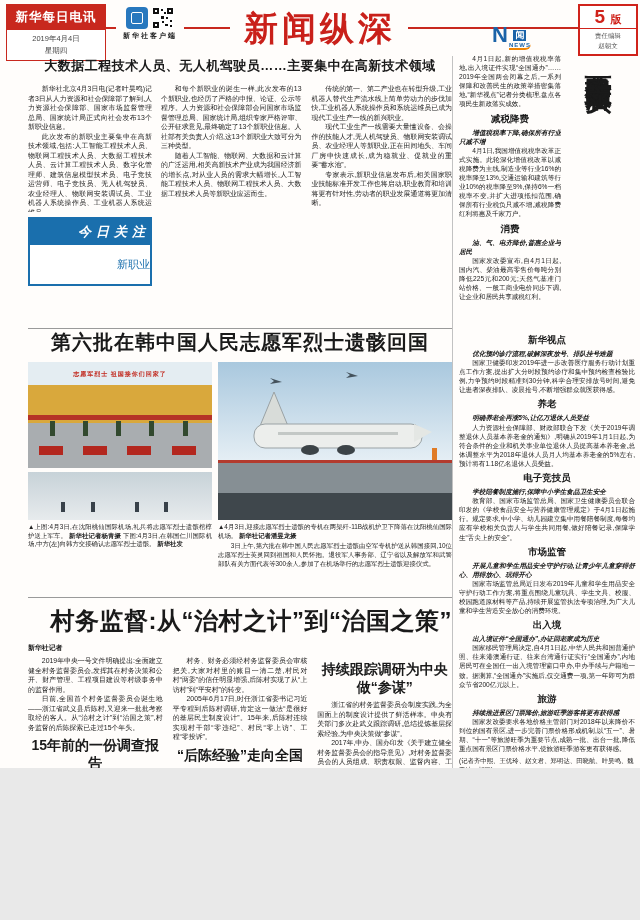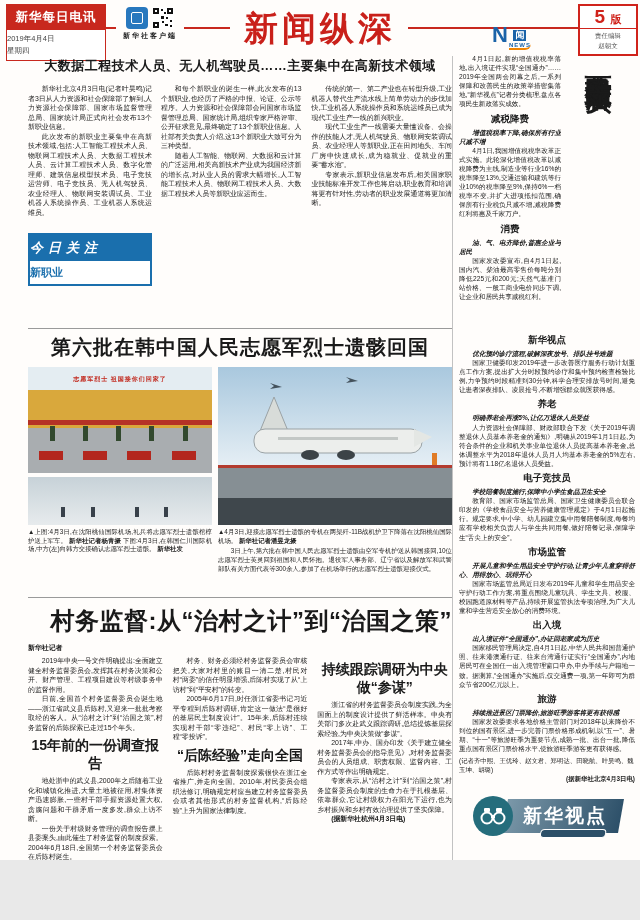--- a/index.html
+++ b/index.html
@@ -1,22 +1,22 @@
 <!DOCTYPE html>
 <html><head>
 <meta charset="utf-8">
 <style>
   html,body{margin:0;padding:0;background:#e9e9e9;}
-  .page{position:relative;width:640px;height:860px;background:#fffdfb;overflow:hidden;
+  .page{position:relative;width:640px;height:768px;background:#fffdfb;overflow:hidden;
         font-family:"Liberation Sans",sans-serif;color:#1a1a1a;}
   
   .mast-left{position:absolute;left:6px;top:4px;width:98px;border:1px solid #c8281e;background:#fff;}
   .mast-name{background:#c8281e;color:#fff;font-weight:700;font-size:12.5px;text-align:center;
              padding:4px 0;letter-spacing:1px;}
-  .mast-date{font-size:7.5px;color:#444;text-align:left;line-height:1.6;padding:3px 0;}
+  .mast-date{font-size:7.5px;color:#444;text-align:center;line-height:1.6;padding:3px 0;}
   .rule{position:absolute;height:2px;background:#c8281e;top:27px;}
   .rule.left{left:104px;width:126px;}
   .rule.right{left:408px;width:170px;}
   .qr-block{position:absolute;left:116px;top:7px;width:68px;text-align:center;background:#fffdfb;}
   .qr-row{display:flex;justify-content:center;gap:4px;}
   .app-icon{width:22px;height:22px;background:#2878be;border-radius:4px;position:relative;}
   .app-icon:after{content:"";position:absolute;left:5px;top:5px;right:5px;bottom:5px;
                   border:1.5px solid #fff;border-radius:2px;}
   .qr-caption{font-size:7px;font-weight:700;letter-spacing:2px;margin-top:2px;color:#222;}
   .sec-title-main{position:absolute;left:230px;top:6px;width:180px;text-align:center;color:#c9201a;
@@ -34,29 +34,29 @@
   .editor{font-size:6.5px;color:#555;line-height:1.6;padding:2px 0;}
   
   .smalltext p{margin:0;text-indent:2em;text-align:justify;line-height:1.38;}
   
   .top-article{position:absolute;left:28px;top:57px;width:424px;}
   .kicker{text-align:center;font-size:13px;font-weight:700;letter-spacing:.5px;}
   .headline1{text-align:center;font-size:30px;font-weight:900;letter-spacing:1px;margin-top:5px;}
   .ta-body{display:flex;margin-top:9px;height:202px;}
   .ta-left{width:124px;display:flex;flex-direction:column;font-size:6.9px;}
   .ta-left-text{overflow:hidden;flex:1;}
-  .today-focus{border:2px solid #1a6fad;text-align:left;margin-top:5px;background:#fff;}
+  .today-focus{border:2px solid #1a6fad;text-align:right;margin-top:5px;background:#fff;}
   .tf-head{background:#1a6fad;color:#fff;font-style:italic;font-weight:700;font-size:13px;
            letter-spacing:5px;padding:4px 0;}
-  .tf-topic{color:#1a6fad;font-weight:700;font-size:11px;padding:4px 0;}
+  .tf-topic{color:#1a6fad;font-weight:400;font-size:11px;padding:12px 0;}
   .ta-right{flex:1;margin-left:9px;}
   .subhead1{text-align:center;font-size:16px;font-weight:700;margin-bottom:6px;}
   .ta-cols{column-count:2;column-gap:10px;font-size:6.9px;height:172px;overflow:hidden;}
   
-  .memorial{position:absolute;left:28px;top:328px;width:424px;border-top:1px solid #9a9a9a;padding-top:5px;}
+  .memorial{position:absolute;left:28px;top:328px;width:424px;border-top:1px solid #9a9a9a;}
   .headline2{font-family:"Liberation Serif",serif;text-align:center;font-size:20px;font-weight:700;letter-spacing:1px;}
   .photos{display:flex;margin-top:6px;}
   .photo-stack{width:184px;display:flex;flex-direction:column;gap:4px;}
   .photo1{height:106px;position:relative;background:linear-gradient(#e4edf2 0 22%,#d9a83c 22% 58%,#a9adb0 58% 100%);overflow:hidden;}
   .banner{position:absolute;left:4%;top:8%;right:4%;text-align:center;font-size:6px;font-weight:700;
           color:#c1271c;letter-spacing:1px;white-space:nowrap;overflow:hidden;}
   .busline{position:absolute;left:0;right:0;top:50%;height:5px;background:#b53226;}
   .guard{position:absolute;width:5px;height:15px;background:#32492e;bottom:30%;}
   .table-red{position:absolute;width:24px;height:9px;background:#b3271e;bottom:12%;}
   .photo2{height:48px;position:relative;background:linear-gradient(#c7d2d8,#e7ebed);overflow:hidden;}

